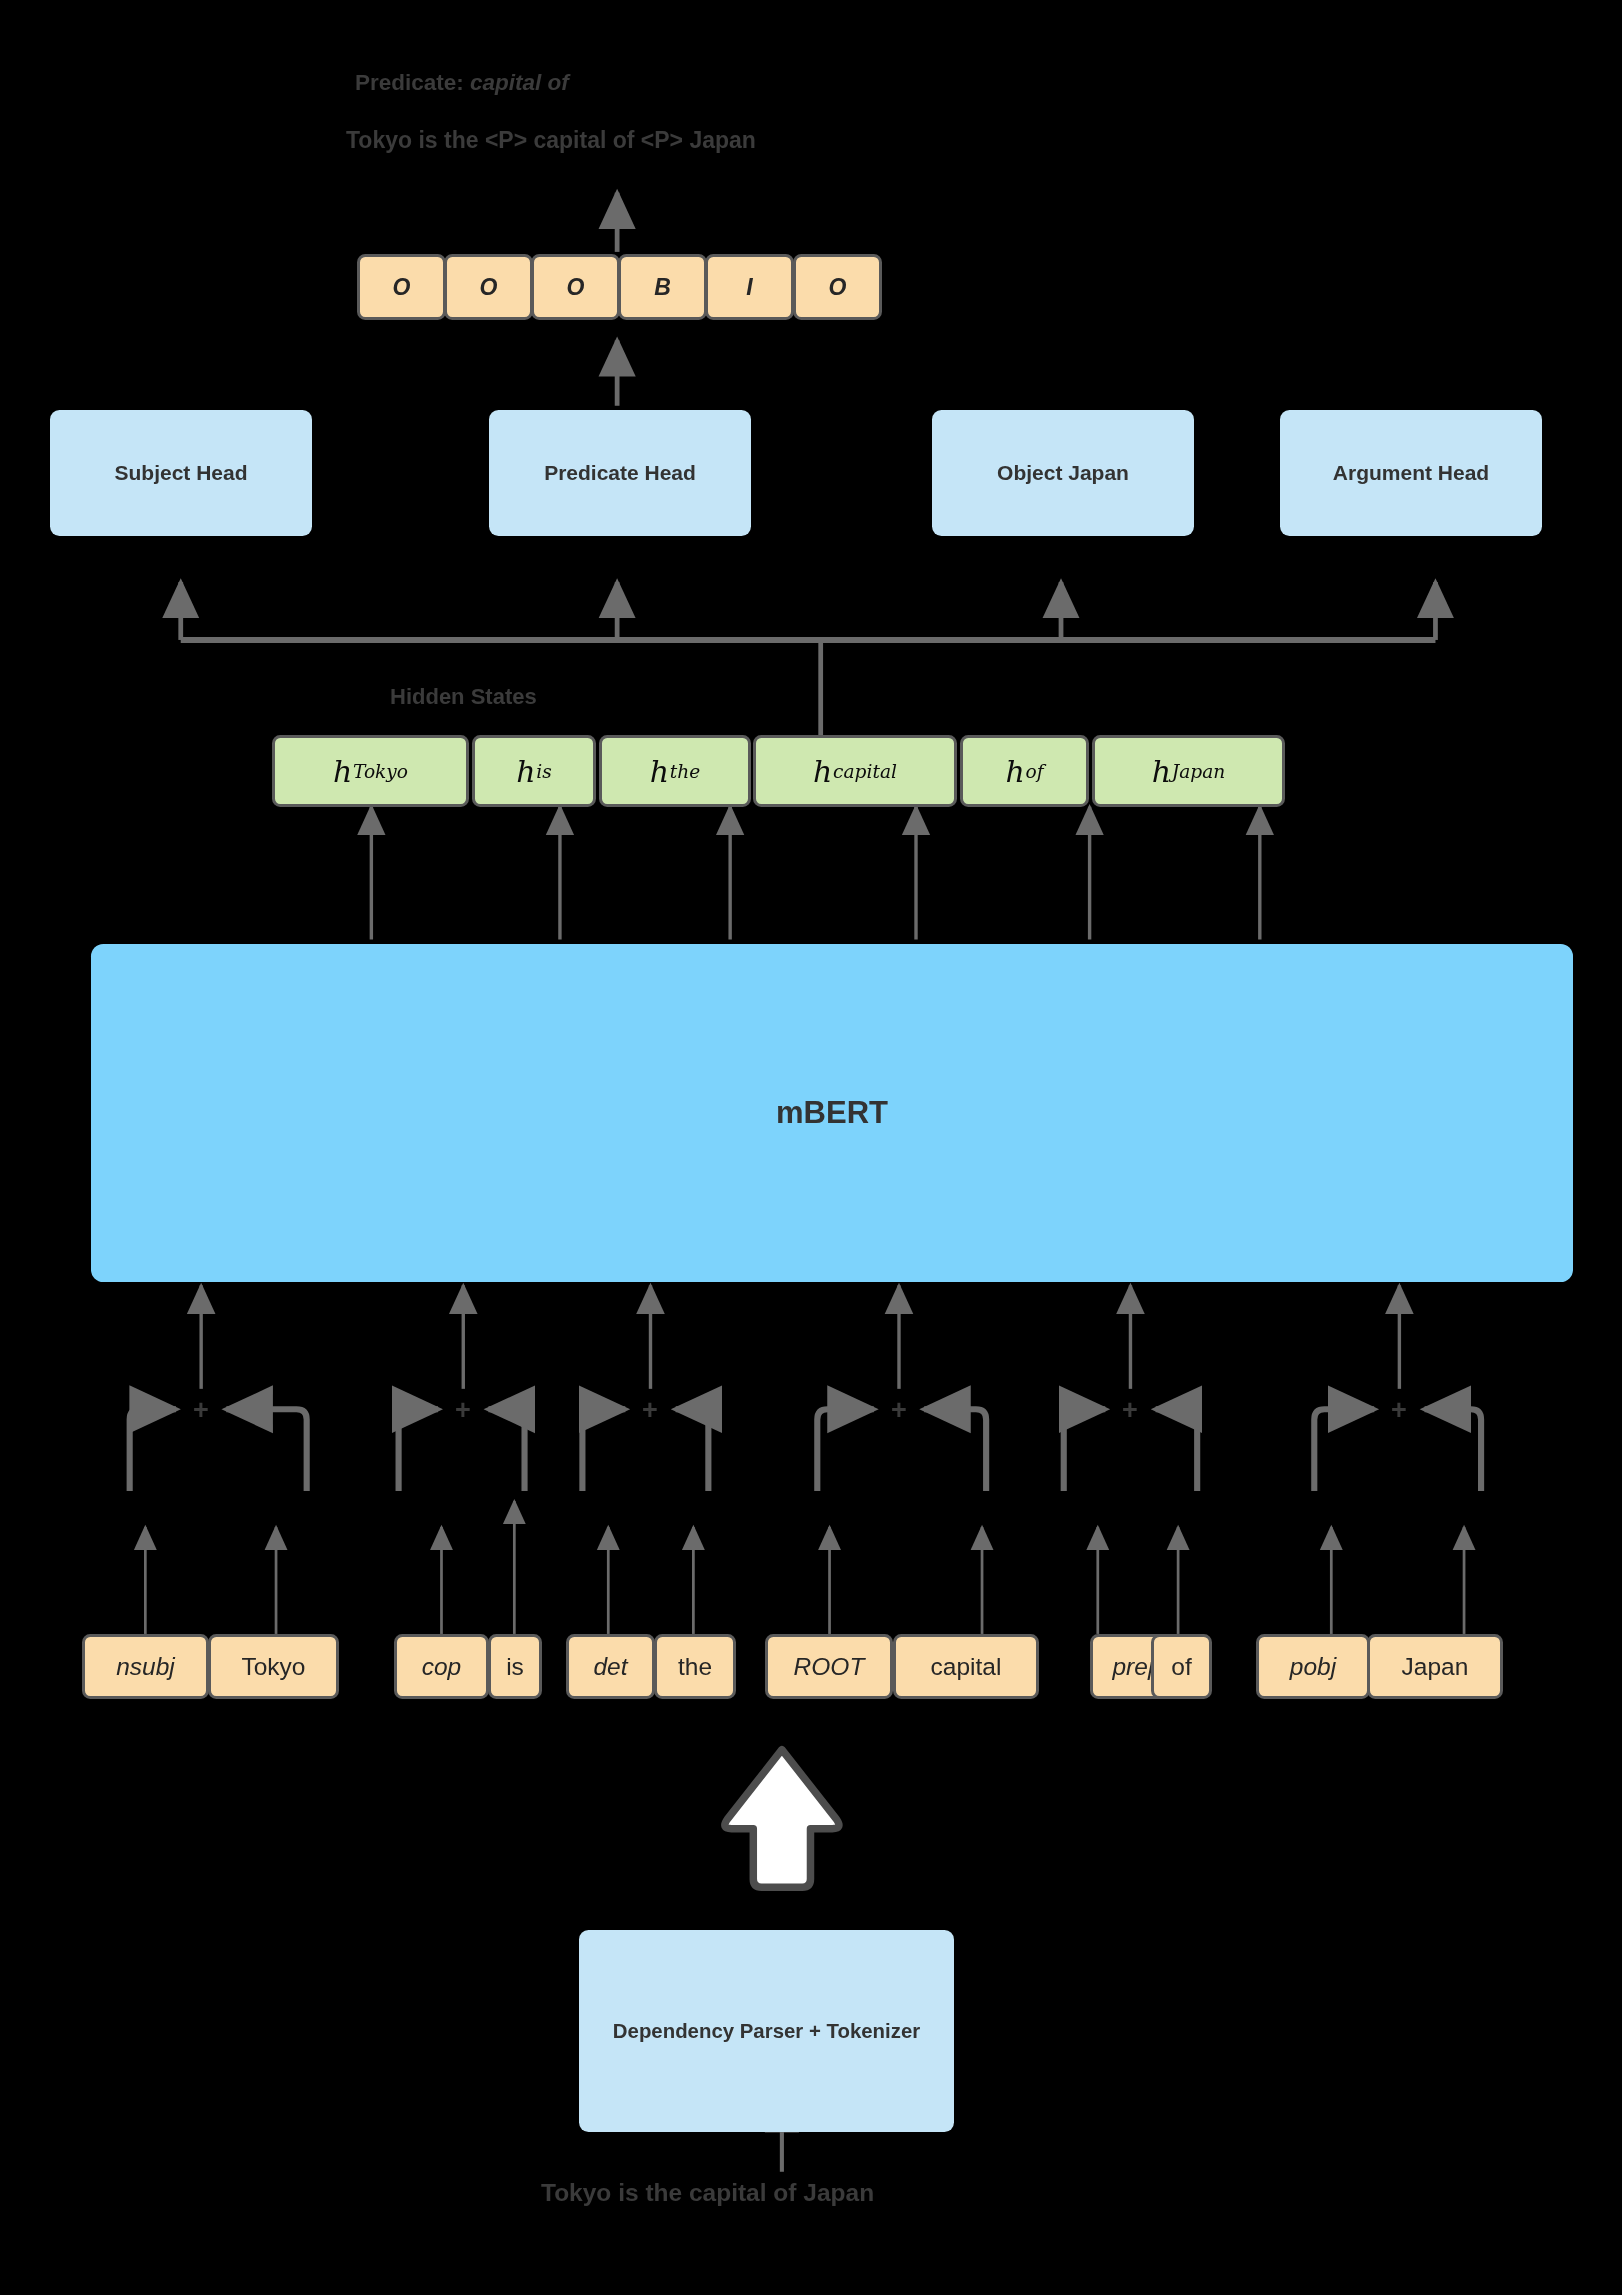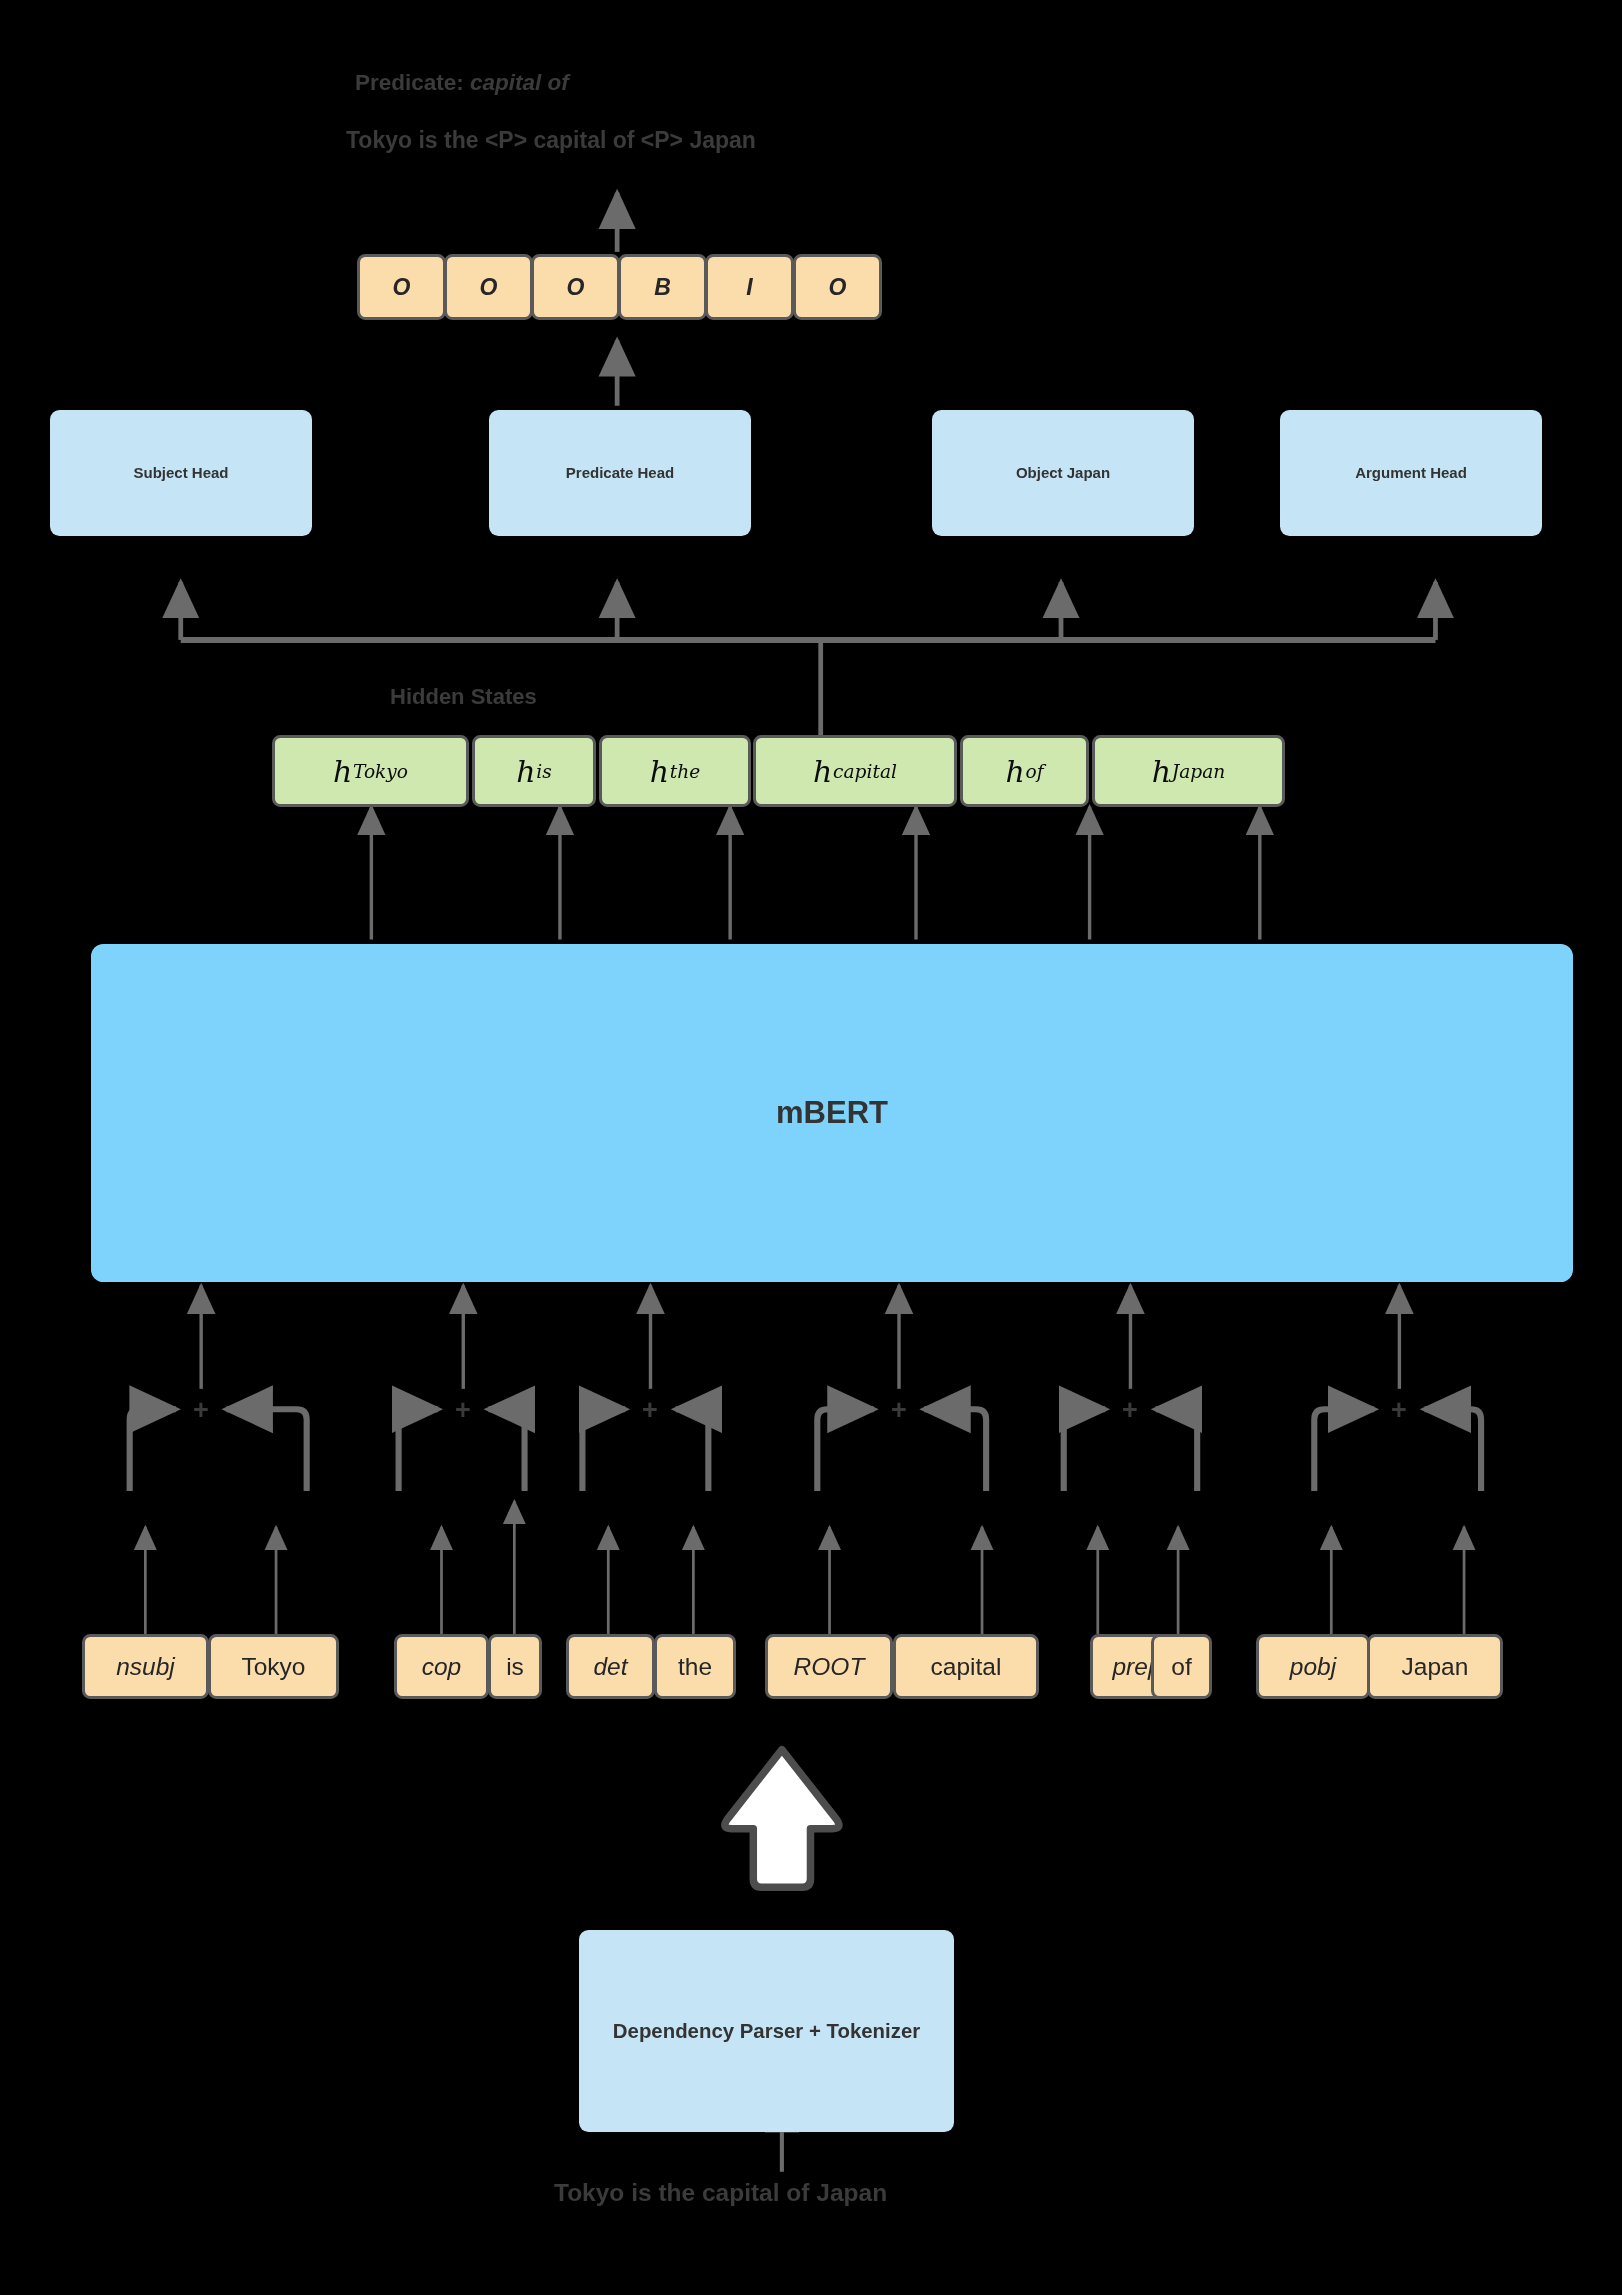--- a/index.html
+++ b/index.html
@@ -6,21 +6,21 @@
   body{width:1623px;height:2295px;position:relative;overflow:hidden;
        font-family:"Liberation Sans",sans-serif;}
   #stage{position:absolute;inset:0;width:1384px;height:2295px;}
   svg#wires{position:absolute;left:0;top:0;width:1623px;height:2295px;pointer-events:none;}
 
   .box{position:absolute;box-sizing:border-box;display:flex;align-items:center;
        justify-content:center;text-align:center;}
 
   
   .head{background:#c5e5f7;border-radius:9.5px;color:#333333;
-        font-weight:bold;font-size:15px;line-height:1.25;}
+        font-weight:bold;font-size:21px;line-height:1.25;}
   .mbert{background:#7dd3fc;border-radius:12.3px;color:#333333;
         font-weight:bold;font-size:31px;}
   .parser{background:#c5e5f7;border-radius:9.5px;color:#333333;
         font-weight:bold;font-size:20.4px;line-height:1.3;margin-top:36px;}
 
   
   .tag{background:#fbdcab;border:3.4px solid #5a5a5a;border-radius:8.2px;
        color:#262626;font-size:23px;}
   .tag.it{font-style:italic;font-weight:bold;}
   .tok{background:#fbdcab;border:3.4px solid #5a5a5a;border-radius:8.2px;
@@ -32,21 +32,21 @@
        color:#0c0c0c;font-size:30px;font-family:"DejaVu Serif",serif;font-style:italic;}
   .hid .sub{font-size:0.62em;vertical-align:-0.32em;font-style:italic;
        letter-spacing:0px;margin-left:0.7px;}
 
   
   .cap{position:absolute;color:#3b3b3b;font-weight:bold;white-space:nowrap;}
   .cap .it{font-style:italic;}
   .c-pred{font-size:22.5px;}
   .c-sent{font-size:23px;}
   .c-hidden{font-size:22px;}
-  .c-input{font-size:24.5px;margin-left:13px;}
+  .c-input{font-size:24.5px;}
 
   .plus{position:absolute;color:#3a3a3a;font-size:27px;font-weight:bold;
         line-height:1;transform:translate(-50%,-50%);}
 </style>
 </head>
 <body>
 
 <div id="stage">
 
   <svg id="wires" viewBox="0 0 2383 3371">

